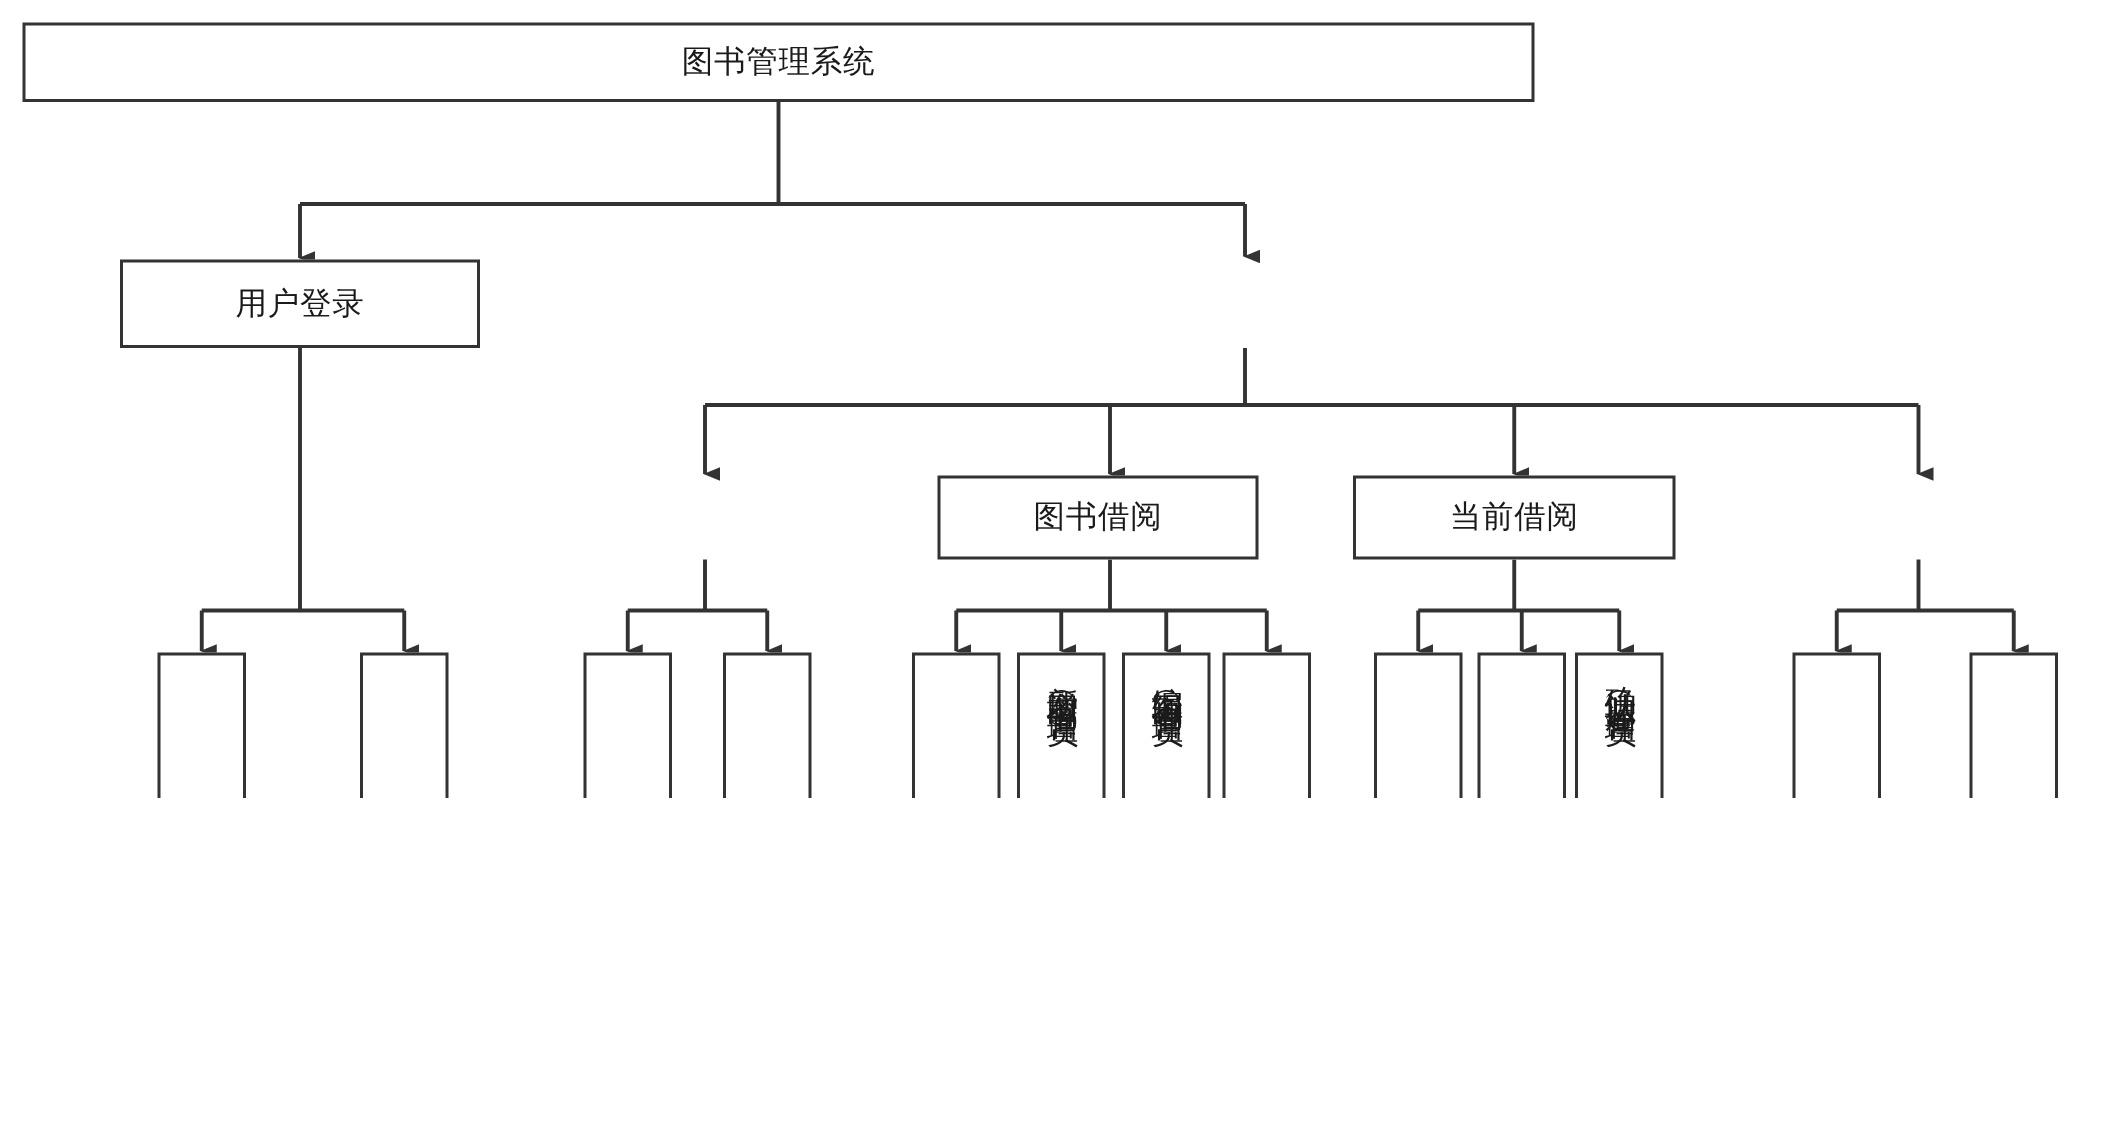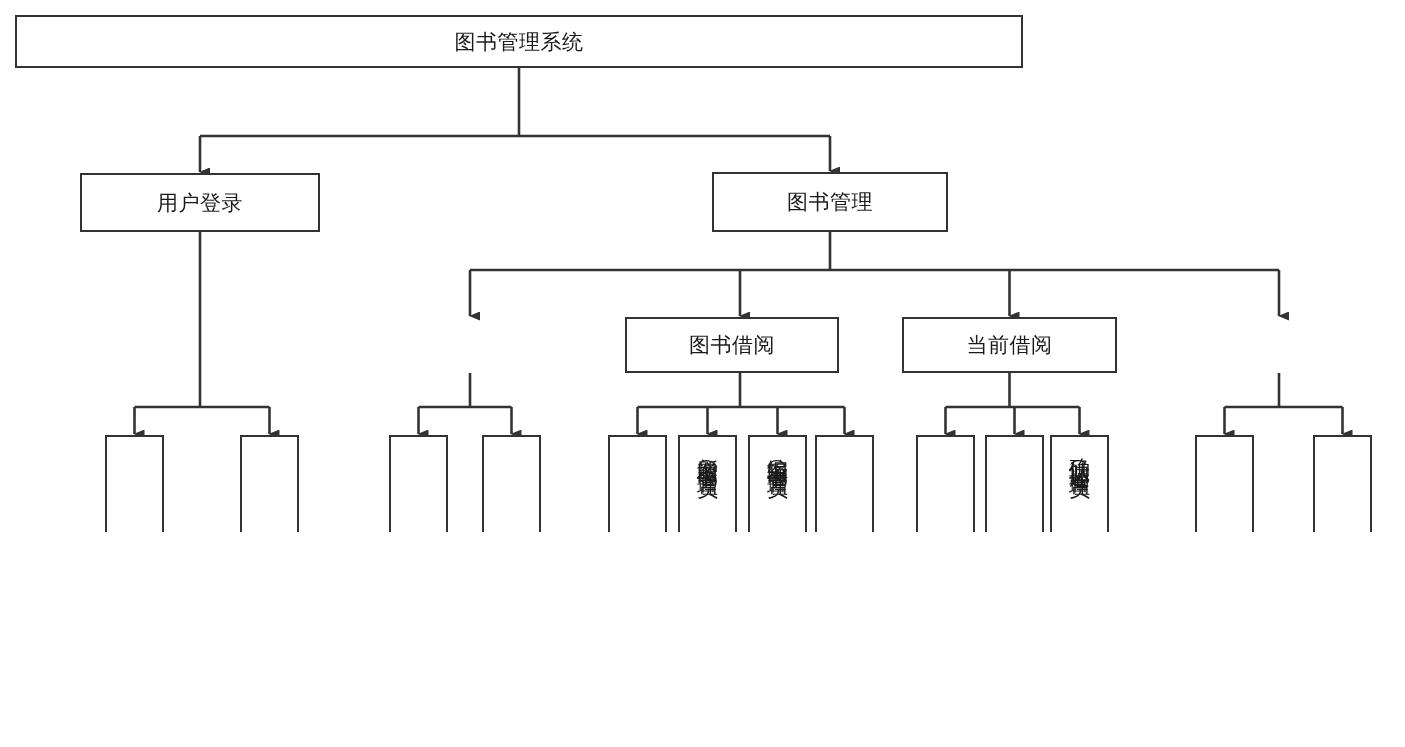--- a/index.html
+++ b/index.html
@@ -112,23 +112,20 @@
       </g>
   </svg>
 
   <div class="node-box" id="box-root" style="left: 15px; top: 15px; width: 1008px; height: 53px;">
     <span class="node-label-h">图书管理系统</span>
   </div>
 
   <div class="node-box" id="box-l2-0" style="left: 80px; top: 173px; width: 240px; height: 59px;">
     <span class="node-label-h">用户登录</span>
   </div>
-  <div class="node-box" id="box-l2-1" style="left: 712px; top: 172px; width: 236px; height: 60px;">
-    <span class="node-label-h">图书管理</span>
-  </div>
 
   <div class="node-box" id="box-l3-1" style="left: 625px; top: 317px; width: 214px; height: 56px;">
     <span class="node-label-h">图书借阅</span>
   </div>
   <div class="node-box" id="box-l3-2" style="left: 902px; top: 317px; width: 215px; height: 56px;">
     <span class="node-label-h">当前借阅</span>
   </div>
 
   <div class="node-box vbox" id="box-leaf-0" style="left: 105px; top: 435px; width: 59px; height: 301px;">
     <span class="node-label-v">用户登录</span>

